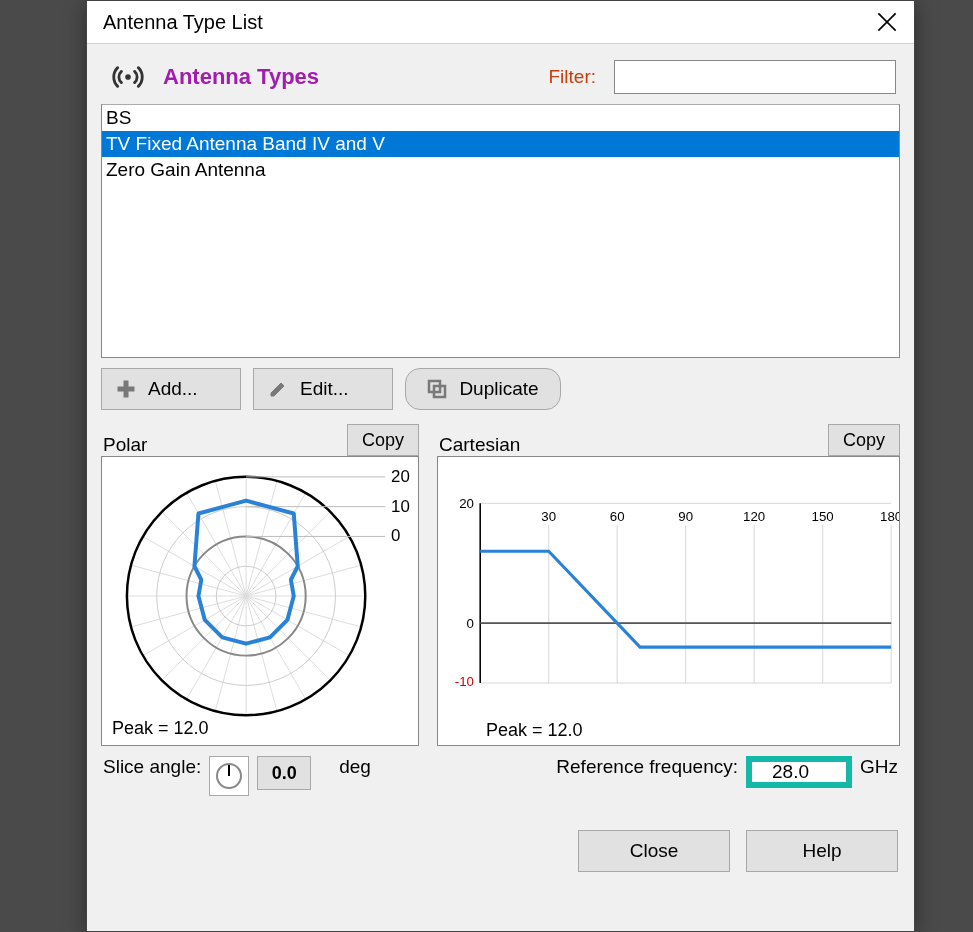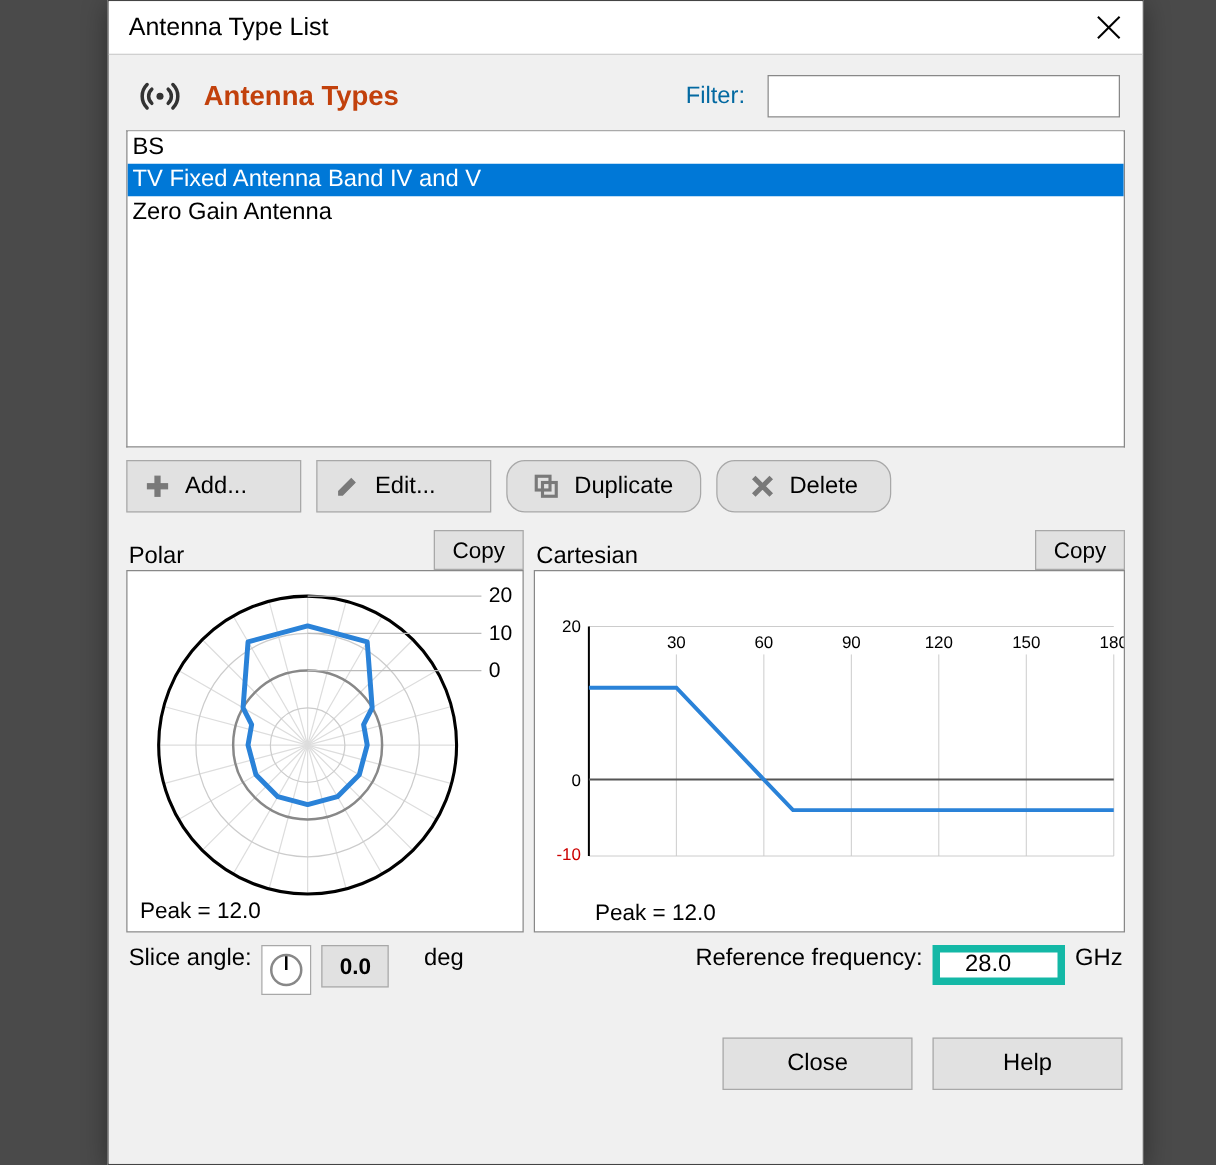--- a/index.html
+++ b/index.html
@@ -40,22 +40,22 @@
     display: flex;
     flex-direction: column;
   }
   .header-row {
     display: flex;
     align-items: center;
     gap: 12px;
     padding: 4px 4px 10px 4px;
   }
   .antenna-icon { width: 46px; height: 30px; }
-  .section-title { font-size: 22px; font-weight: 700; color: #c2410c; flex: 1; }
-  .filter-label { font-size: 19px; color: #0369a1; margin-right: 6px; }
+  .section-title { font-size: 22px; font-weight: 700; color: #a21caf; flex: 1; }
+  .filter-label { font-size: 19px; color: #c2410c; margin-right: 6px; }
   .filter-input {
     width: 282px; height: 34px;
     border: 1px solid #888;
     background: #fff;
     font-size: 16px;
     padding: 2px 6px;
   }
   .listbox {
     background: #fff;
     border: 1px solid #888;
@@ -83,21 +83,21 @@
     font-size: 19px;
     color: #000;
     cursor: pointer;
     padding: 3px 14px;
   }
   .btn-fixed { width: 140px; justify-content: flex-start; padding-left: 14px; }
   .btn-center { justify-content: center; border-radius: 15px; }
   .btn svg { width: 20px; height: 20px; fill: #797979; stroke: #797979; }
   .charts-row {
     display: flex;
-    gap: 8px;
+    gap: 18px;
     align-items: stretch;
   }
   .chart-pane { display: flex; flex-direction: column; }
   .polar-pane { width: 318px; }
   .cart-pane  { flex: 1; }
   .chart-head {
     display: flex;
     align-items: flex-end;
     justify-content: space-between;
     height: 34px;
@@ -207,26 +207,20 @@
             <path d="M3 14 L13 4 L16 7 L6 17 L3 17 Z"></path>
           </svg>
         <span>Edit...</span>
       </button>
       <button class="btn btn-fixed btn-center" style="width:156px">
         <svg viewBox="0 0 20 20">
             <rect x="2" y="2" width="11" height="11" fill="none" stroke-width="2.5"></rect>
             <rect x="7" y="7" width="11" height="11" fill="none" stroke-width="2.5"></rect>
           </svg>
         <span>Duplicate</span>
-      </button>
-      <button class="btn btn-fixed btn-center" style="width:140px">
-        <svg viewBox="0 0 20 20">
-            <path d="M3 3 L17 17 M17 3 L3 17" fill="none" stroke-width="4"></path>
-          </svg>
-        <span>Delete</span>
       </button>
     </div>
 
     <div class="charts-row">
 
       <div class="chart-pane polar-pane">
         <div class="chart-head">
           <div class="chart-title">Polar</div>
           <button class="copy-btn">Copy</button>
         </div>

